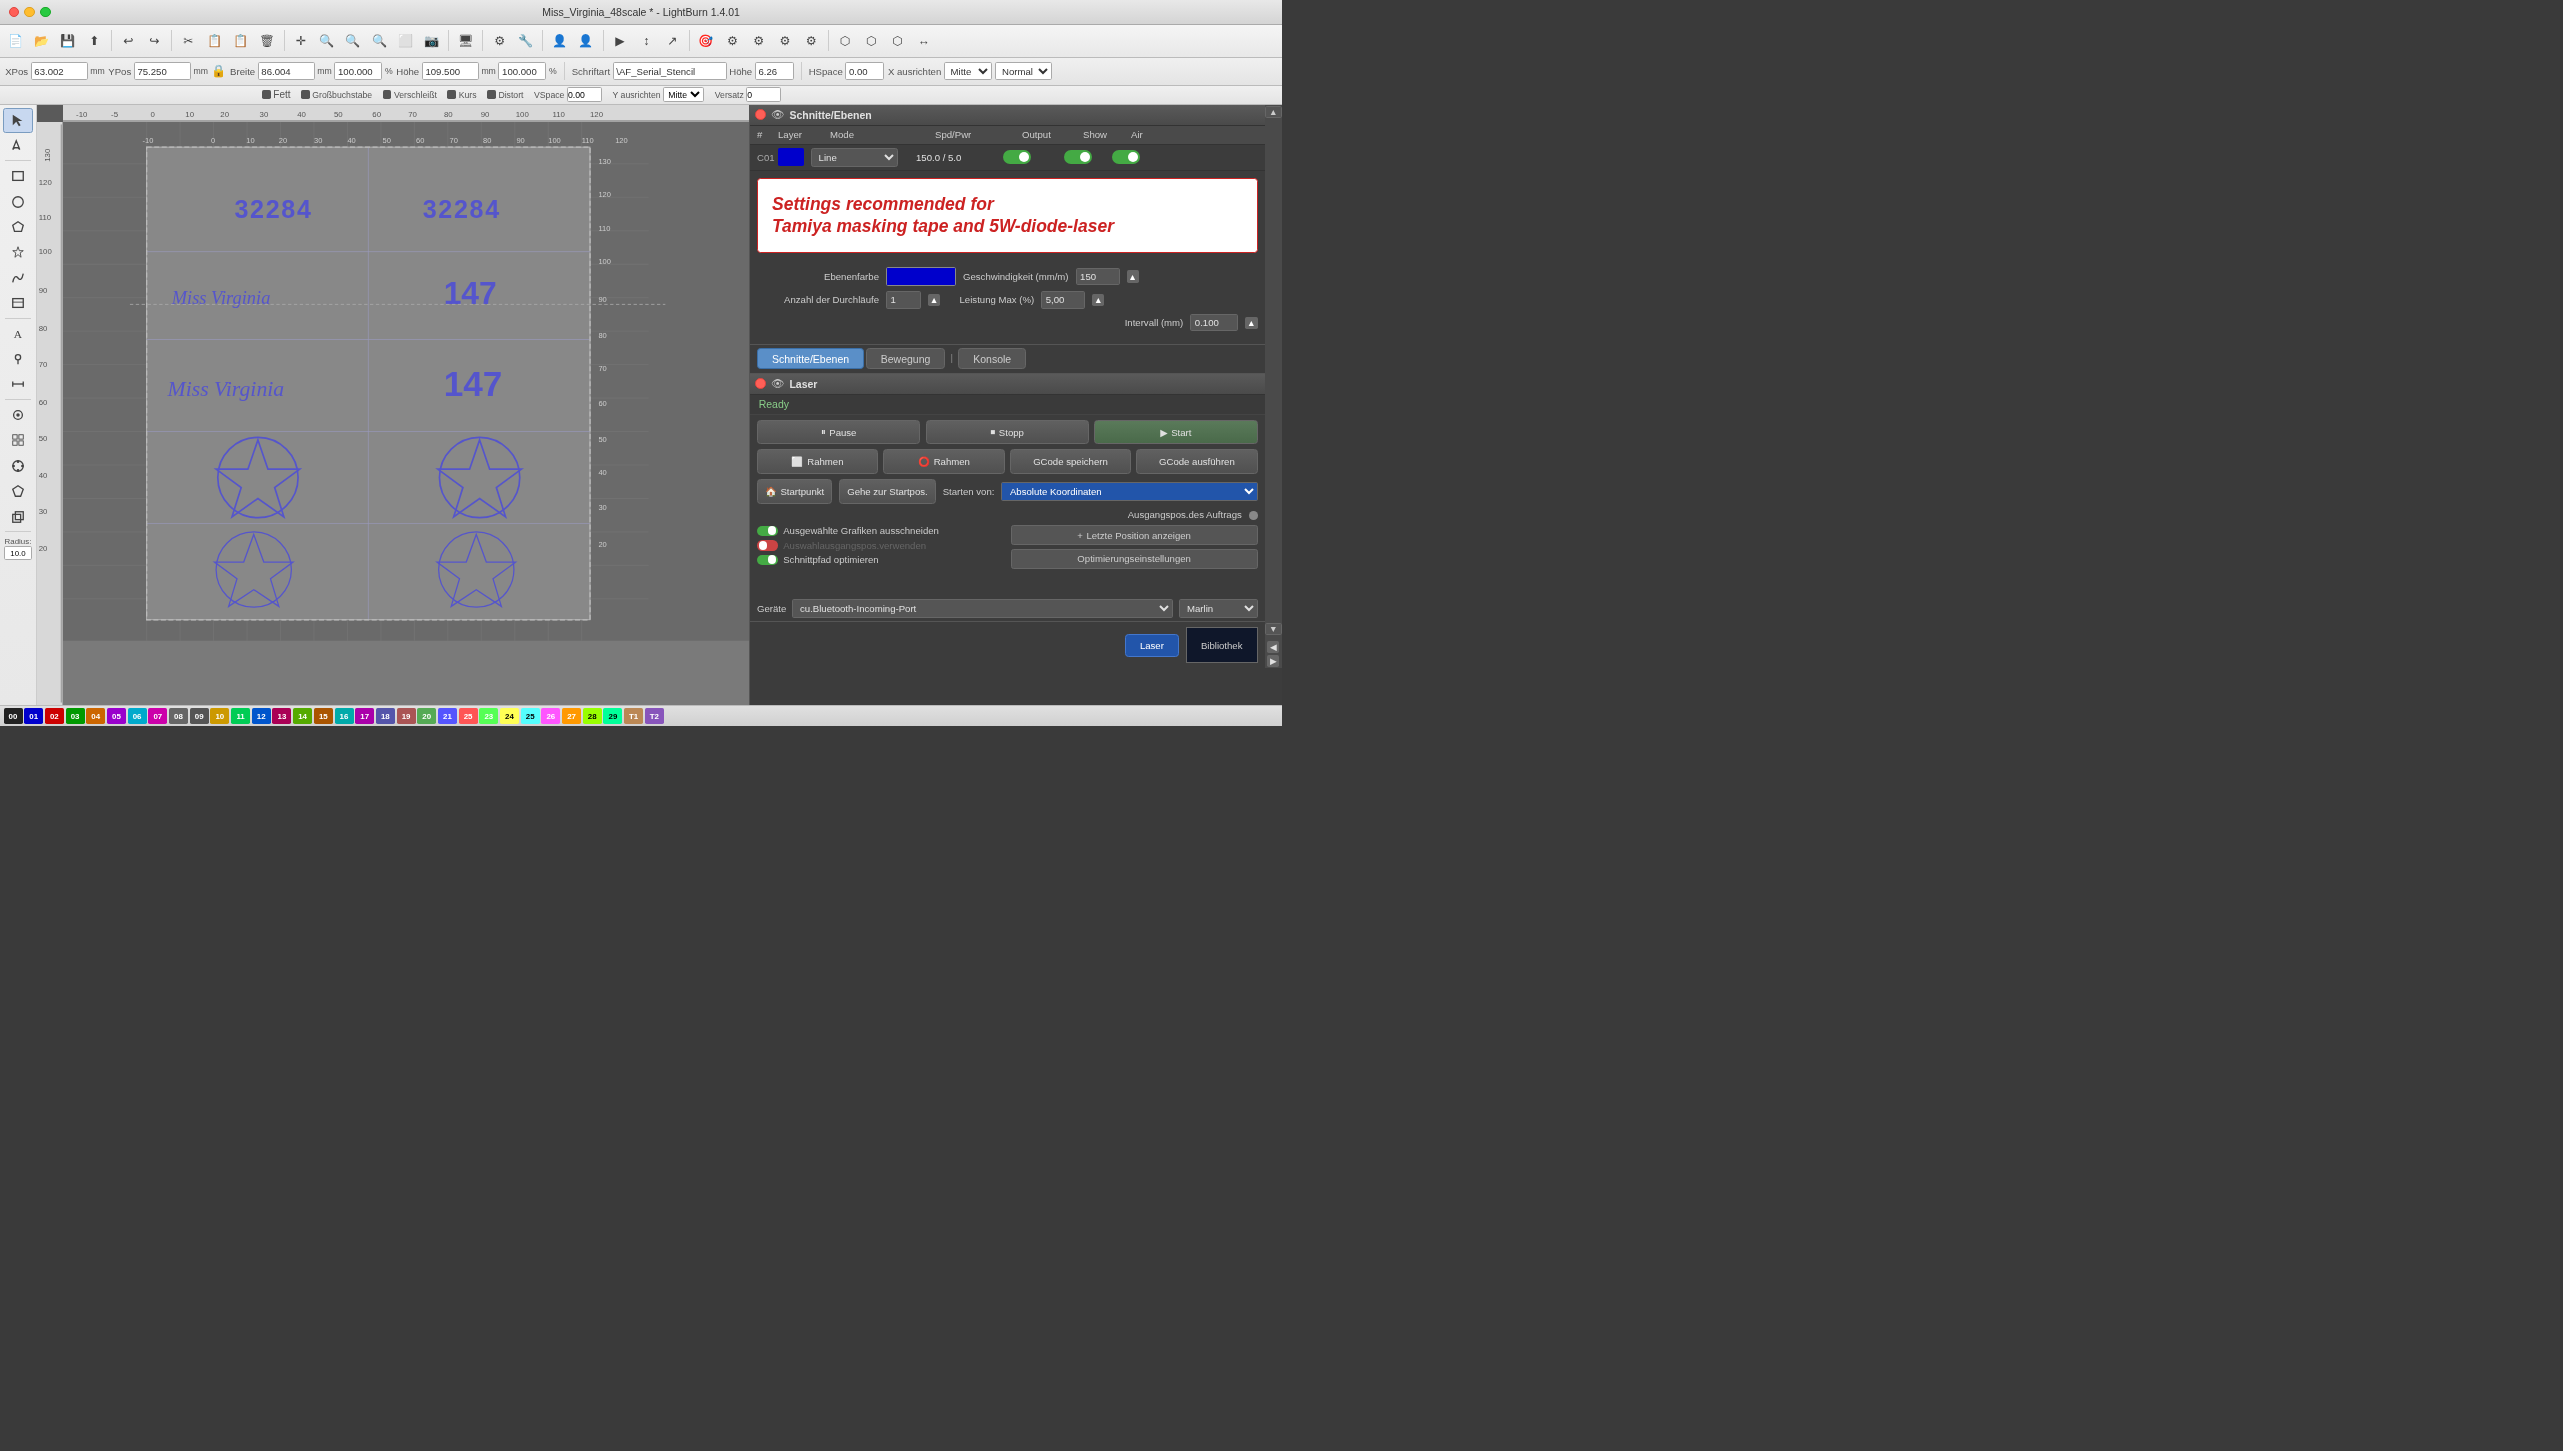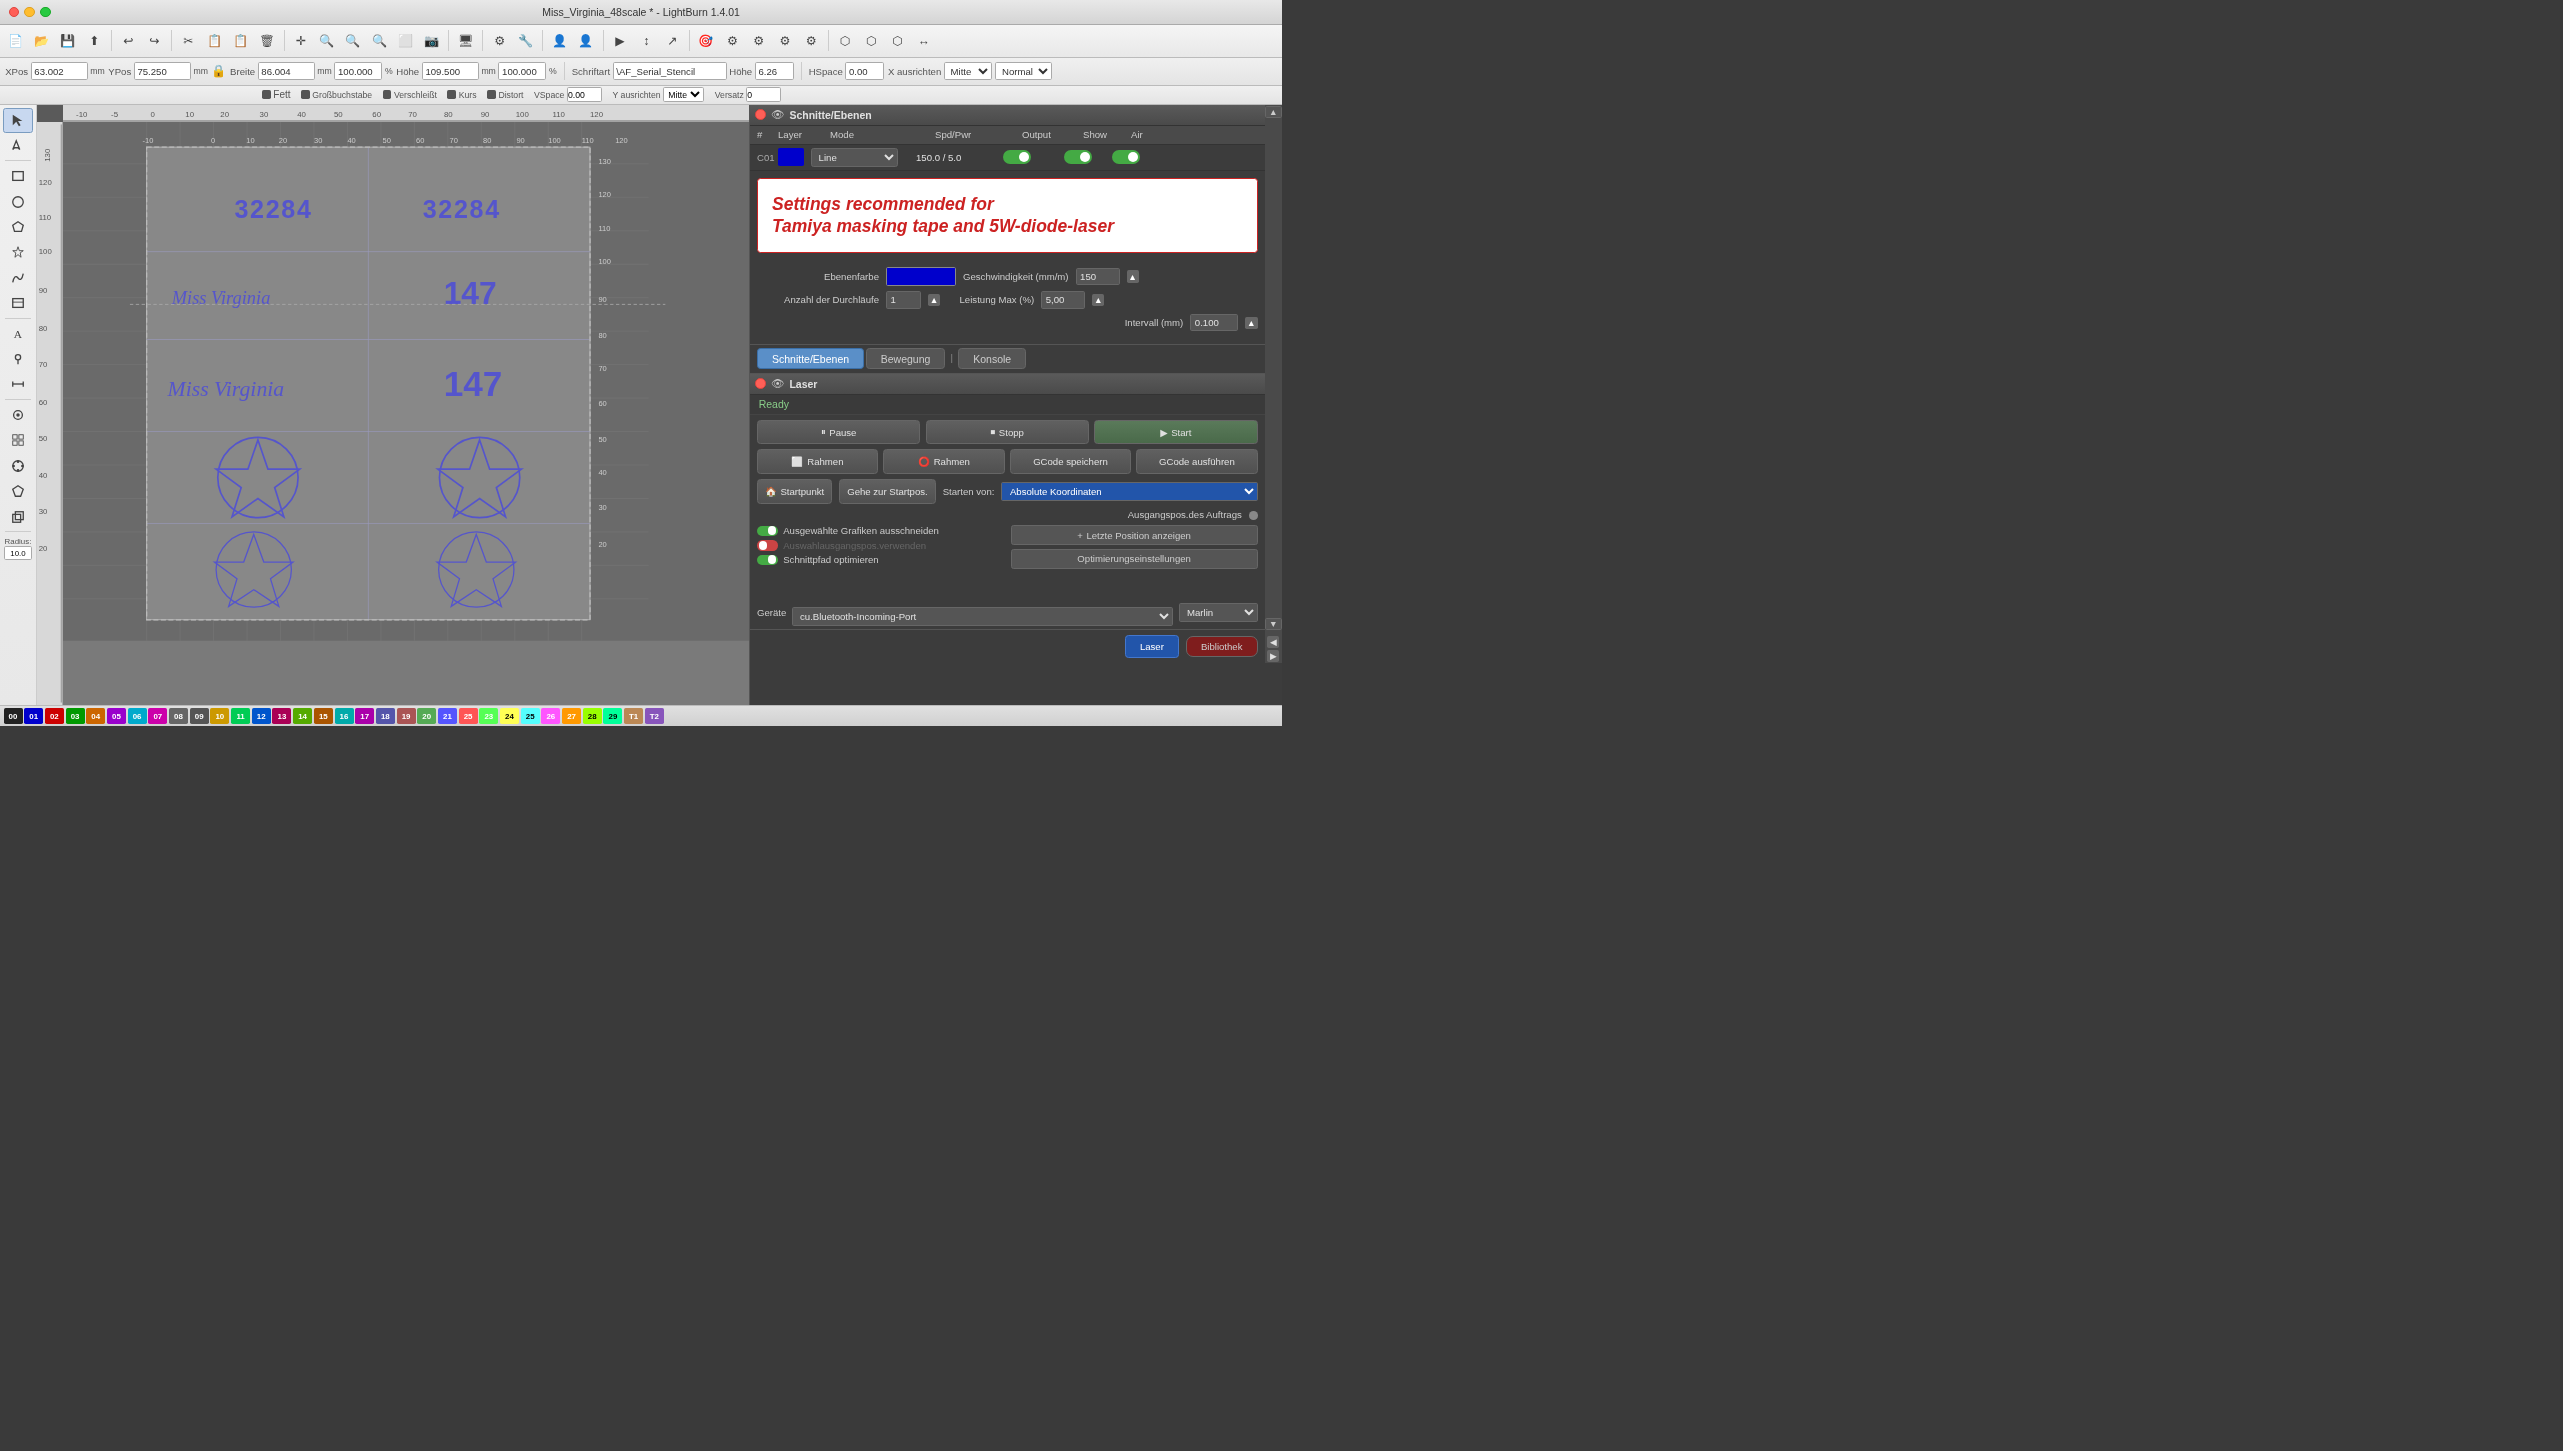--- a/index.html
+++ b/index.html
@@ -592,21 +592,20 @@
     }
     .geraete-select {
       height: 19px;
       border: 0.9px solid #666;
       border-radius: 1.7px;
       background: #555;
       color: #e0e0e0;
       font-size: 9.6px;
       padding: 0 3.5px;
       flex: 1;
-      margin-top: 8px;
     }
     .marlin-select {
       height: 19px;
       border: 0.9px solid #666;
       border-radius: 1.7px;
       background: #555;
       color: #e0e0e0;
       font-size: 9.6px;
       padding: 0 3.5px;
       width: 79px;
@@ -624,24 +623,24 @@
       height: 23px;
       border-radius: 3.5px;
       border: 0.9px solid #4477cc;
       background: #2255aa;
       color: white;
       font-size: 9.6px;
       cursor: pointer;
       padding: 0 14px;
     }
     .biblio-btn {
-      height: 21px;
-      border-radius: 7px;
+      height: 36px;
+      border-radius: 0;
       border: 0.9px solid #666;
-      background: #7f1d1d;
+      background: #0f172a;
       color: #ccc;
       font-size: 9.6px;
       cursor: pointer;
       padding: 0 14px;
     }
 
     
     .statusbar {
       height: 21px;
       background: linear-gradient(to bottom, #e0e0e0, #d0d0d0);

